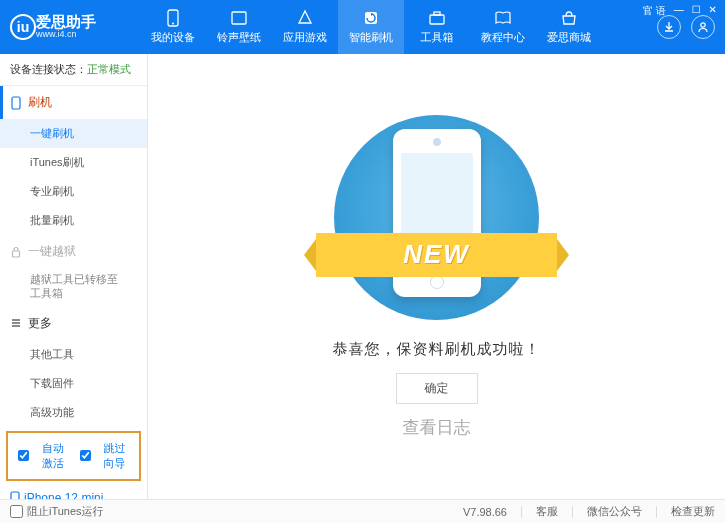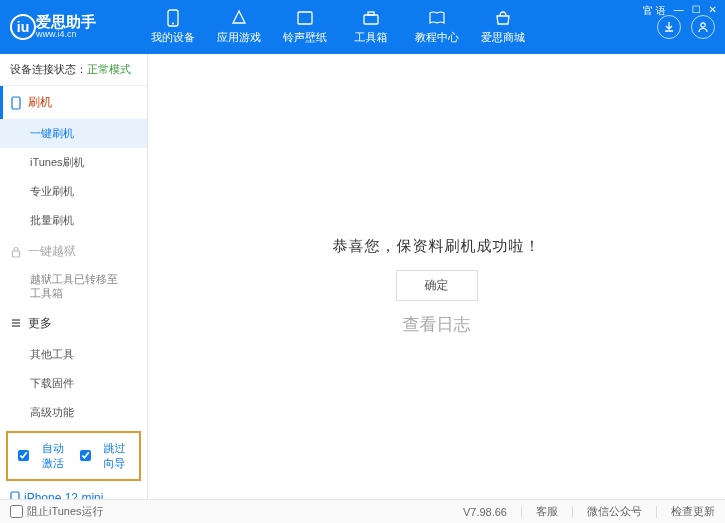--- a/index.html
+++ b/index.html
@@ -84,33 +84,43 @@
       <span class="nav-icon">
           <svg width="16" height="18" viewBox="0 0 16 18">
             <rect x="3" y="1" width="10" height="16" rx="2" fill="none" stroke="#fff" stroke-width="1.3"></rect>
             <circle cx="8" cy="14.5" r="1" fill="#fff"></circle>
           </svg>
         </span>
       <span>我的设备</span>
     </div>
     <div class="nav-item">
       <span class="nav-icon">
+          <svg width="18" height="16" viewBox="0 0 18 16">
+            <rect x="2" y="2" width="14" height="12" rx="1" fill="none" stroke="#fff" stroke-width="1.3"></rect>
+          </svg>
+        </span>
+      <span>铃声壁纸</span>
+    </div>
+    <div class="nav-item">
+      <span class="nav-icon">
           <svg width="18" height="18" viewBox="0 0 18 18">
             <path d="M9 2 L15 14 H3 Z" fill="none" stroke="#fff" stroke-width="1.3"></path>
           </svg>
         </span>
       <span>应用游戏</span>
     </div>
-    <div class="nav-item">
-      <span class="nav-icon">
-          <svg width="18" height="16" viewBox="0 0 18 16">
-            <rect x="2" y="2" width="14" height="12" rx="1" fill="none" stroke="#fff" stroke-width="1.3"></rect>
-          </svg>
-        </span>
-      <span>铃声壁纸</span>
+    <div class="nav-item active">
+      <span class="nav-icon">
+          <svg width="18" height="18" viewBox="0 0 18 18">
+            <rect x="3" y="3" width="12" height="12" rx="2" fill="#fff"></rect>
+            <path d="M9 5 A4 4 0 1 1 5 9" fill="none" stroke="#0d7bef" stroke-width="1.5"></path>
+            <path d="M9 4 L9 7 L11 5.5 Z" fill="#0d7bef"></path>
+          </svg>
+        </span>
+      <span>智能刷机</span>
     </div>
     <div class="nav-item">
       <span class="nav-icon">
           <svg width="18" height="16" viewBox="0 0 18 16">
             <rect x="2" y="5" width="14" height="9" rx="1" fill="none" stroke="#fff" stroke-width="1.3"></rect>
             <rect x="6" y="2" width="6" height="3" fill="none" stroke="#fff" stroke-width="1.3"></rect>
           </svg>
         </span>
       <span>工具箱</span>
     </div>
@@ -217,20 +227,29 @@
             </svg>
           </span>
         <span>iPhone 12 mini</span>
       </div>
       <span class="dev-badge">64GB</span>
       <div class="dev-sub">Down-12mini-13,1</div>
     </div>
   </div>
 
   <div class="main">
+    <div class="illus">
+      <div class="illus-circle"></div>
+      <div class="phone">
+          <div class="phone-screen"></div>
+        </div>
+      <div class="ribbon">
+          <span class="ribbon-text">NEW</span>
+        </div>
+    </div>
     <div class="msg">恭喜您，保资料刷机成功啦！</div>
     <button class="ok-btn">确定</button>
     <div class="log-link">查看日志</div>
   </div>
 </div>
 
 <div class="footer">
   <label class="ft-left">
     <input type="checkbox" style="">
     <span>阻止iTunes运行</span>

